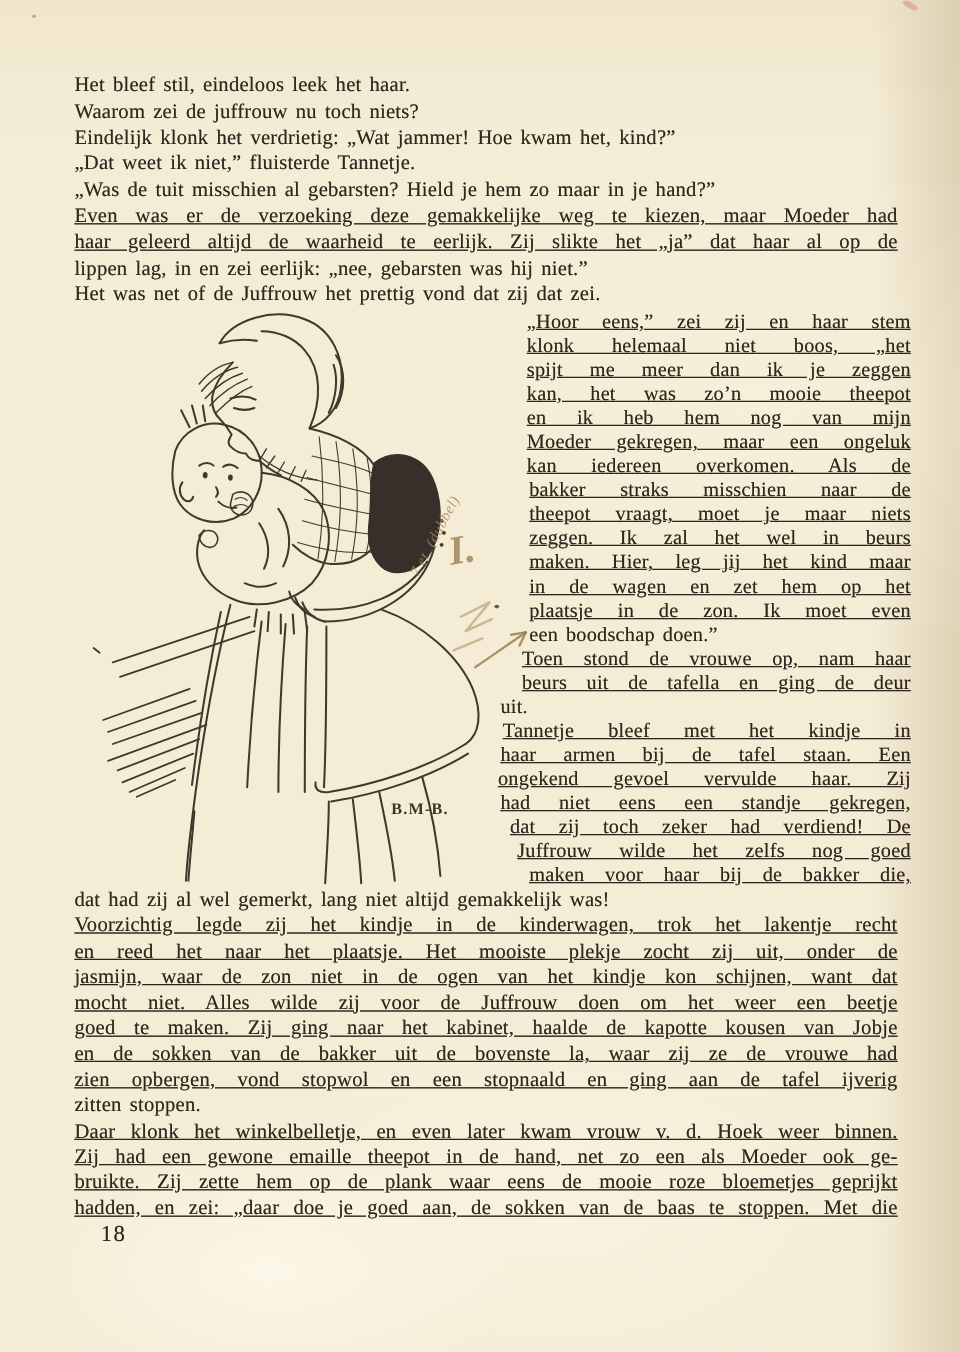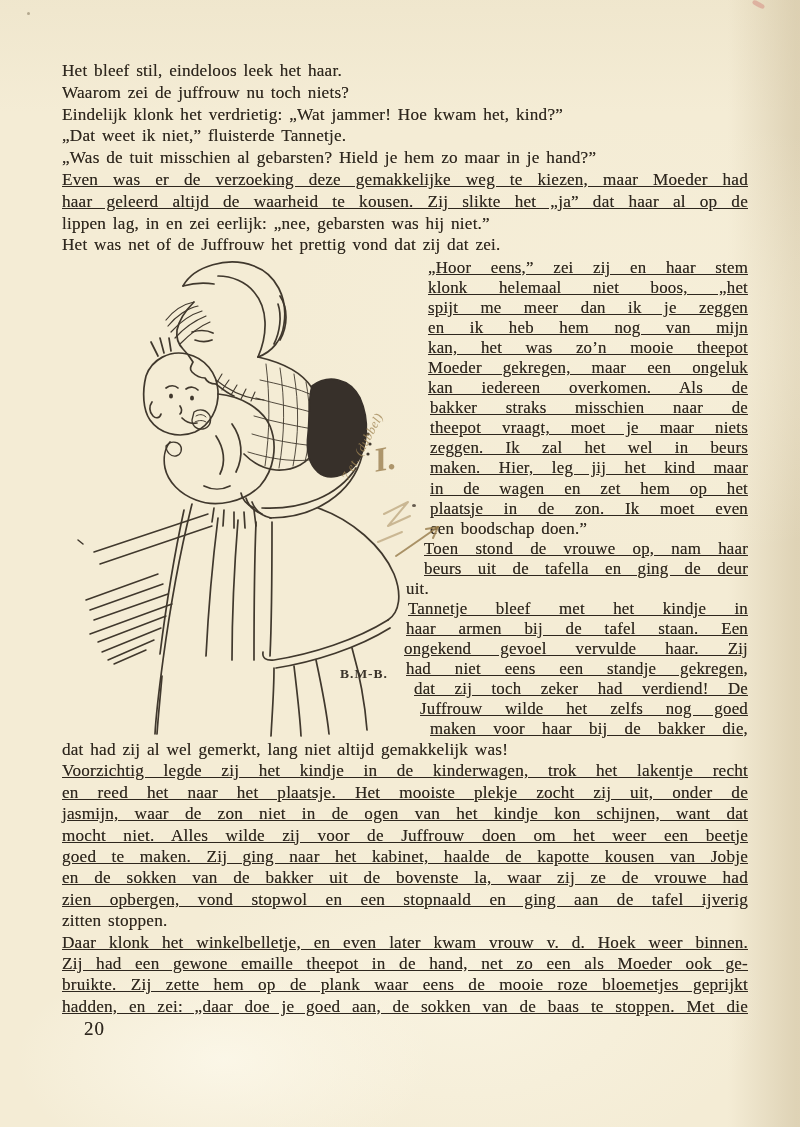--- a/index.html
+++ b/index.html
@@ -14,29 +14,29 @@
       linear-gradient(to right, rgba(214,200,168,0) 91%, rgba(205,190,156,.55) 99.5%),
       linear-gradient(to bottom, rgba(236,226,199,.55), rgba(236,226,199,0) 10%),
       #f4ecd5;
   }
   .tblock{position:absolute;left:62px;width:686px;}
   .line{white-space:normal;text-align:left;word-spacing:2.2px;letter-spacing:.2px;
         text-shadow:0 0 .5px rgba(46,39,30,.55);}
   .line.j{text-align:justify;text-align-last:justify;text-decoration:underline;}
   #top-block{top:60px;font-size:17.2px;}
   #top-block .line{height:21.8px;line-height:21.8px;}
-  #col-block{top:258px;left:404px;width:344px;font-size:16.9px;}
+  #col-block{top:258px;left:415px;width:344px;font-size:16.9px;}
   #col-block .line{height:20.05px;line-height:20.05px;}
   #bottom-block{top:739px;font-size:17.2px;}
   #bottom-block .line{height:21.4px;line-height:21.4px;}
   .pagenum{position:absolute;left:84px;top:1018px;font-size:19px;letter-spacing:1px;
            text-shadow:0 0 .5px rgba(46,39,30,.55);}
   .figure{position:absolute;left:66px;top:256px;width:345px;height:482px;}
   .figure svg{display:block;}
-  .sig{position:absolute;left:340px;top:666px;font-size:13.5px;font-weight:bold;
+  .sig{position:absolute;left:326px;top:666px;font-size:13.5px;font-weight:bold;
        letter-spacing:1px;color:#3a332a;}
   .pencil-note{position:absolute;left:352px;top:468px;transform:rotate(-62deg);
        transform-origin:0 100%;font-size:12.5px;font-style:italic;
        color:rgba(162,134,86,.78);white-space:nowrap;letter-spacing:.5px;}
   .pencil-mark{position:absolute;left:374px;top:440px;font-size:34px;font-weight:600;
        transform:rotate(-10deg);color:rgba(155,128,80,.8);font-style:italic;}
   .pencil-arrow{position:absolute;left:392px;top:518px;}
   .speck{position:absolute;border-radius:50%;}
   .speck.ink1{left:412px;top:504px;width:4px;height:3px;background:#4a4136;opacity:.85;}
   .speck.ink2{left:27px;top:12px;width:3px;height:3px;background:rgba(120,105,80,.5);}
@@ -48,21 +48,21 @@
 
 <div class="page">
 
   <div class="tblock" id="top-block">
       <div class="line">Het bleef stil, eindeloos leek het haar.</div>
       <div class="line">Waarom zei de juffrouw nu toch niets?</div>
       <div class="line">Eindelijk klonk het verdrietig: „Wat jammer! Hoe kwam het, kind?”</div>
       <div class="line">„Dat weet ik niet,” fluisterde Tannetje.</div>
       <div class="line">„Was de tuit misschien al gebarsten? Hield je hem zo maar in je hand?”</div>
       <div class="line j">Even was er de verzoeking deze gemakkelijke weg te kiezen, maar Moeder had</div>
-      <div class="line j">haar geleerd altijd de waarheid te kousen. Zij slikte het „ja” dat haar al op de</div>
+      <div class="line j">haar geleerd altijd de waarheid te eerlijk. Zij slikte het „ja” dat haar al op de</div>
       <div class="line">lippen lag, in en zei eerlijk: „nee, gebarsten was hij niet.”</div>
       <div class="line">Het was net of de Juffrouw het prettig vond dat zij dat zei.</div>
     </div>
 
   <div class="figure">
     <svg width="345" height="482" viewBox="0 0 345 482" fill="none" stroke="#40382d" stroke-width="1.7" stroke-linecap="round" stroke-linejoin="round">
 
       <g stroke-width="1.5">
         <path d="M28,296 L142,258"></path>
         <path d="M34,308 L146,270"></path>
@@ -190,22 +190,22 @@
         <path d="M312,286 L336,276"></path>
       </g>
     </svg>
   </div>
   <div class="sig">B.M-B.</div>
 
   <div class="tblock" id="col-block">
       <div class="line j" style="padding-left: 24px;">„Hoor eens,” zei zij en haar stem</div>
       <div class="line j" style="padding-left: 24px;">klonk helemaal niet boos, „het</div>
       <div class="line j" style="padding-left: 24px;">spijt me meer dan ik je zeggen</div>
+      <div class="line j" style="padding-left: 24px;">kan, het was zo’n mooie theepot</div>
       <div class="line j" style="padding-left: 24px;">en ik heb hem nog van mijn</div>
-      <div class="line j" style="padding-left: 24px;">kan, het was zo’n mooie theepot</div>
       <div class="line j" style="padding-left: 24px;">Moeder gekregen, maar een ongeluk</div>
       <div class="line j" style="padding-left: 24px;">kan iedereen overkomen. Als de</div>
       <div class="line j" style="padding-left: 26px;">bakker straks misschien naar de</div>
       <div class="line j" style="padding-left: 26px;">theepot vraagt, moet je maar niets</div>
       <div class="line j" style="padding-left: 26px;">zeggen. Ik zal het wel in beurs</div>
       <div class="line j" style="padding-left: 26px;">maken. Hier, leg jij het kind maar</div>
       <div class="line j" style="padding-left: 26px;">in de wagen en zet hem op het</div>
       <div class="line j" style="padding-left: 26px;">plaatsje in de zon. Ik moet even</div>
       <div class="line" style="padding-left: 26px;">een boodschap doen.”</div>
       <div class="line j" style="padding-left: 20px;">Toen stond de vrouwe op, nam haar</div>
@@ -229,21 +229,21 @@
       <div class="line j">goed te maken. Zij ging naar het kabinet, haalde de kapotte kousen van Jobje</div>
       <div class="line j">en de sokken van de bakker uit de bovenste la, waar zij ze de vrouwe had</div>
       <div class="line j">zien opbergen, vond stopwol en een stopnaald en ging aan de tafel ijverig</div>
       <div class="line">zitten stoppen.</div>
       <div class="line j">Daar klonk het winkelbelletje, en even later kwam vrouw v. d. Hoek weer binnen.</div>
       <div class="line j">Zij had een gewone emaille theepot in de hand, net zo een als Moeder ook ge-</div>
       <div class="line j">bruikte. Zij zette hem op de plank waar eens de mooie roze bloemetjes geprijkt</div>
       <div class="line j">hadden, en zei: „daar doe je goed aan, de sokken van de baas te stoppen. Met die</div>
     </div>
 
-  <div class="pagenum">20</div>
+  <div class="pagenum">18</div>
 
   <div class="pencil-note">7 et. (dubbel)</div>
   <div class="pencil-mark">I.</div>
   <svg class="pencil-arrow" width="56" height="42" viewBox="0 0 56 42" fill="none" stroke="rgba(150,122,74,0.8)" stroke-width="2" stroke-linecap="round">
     <path d="M4,38 C16,30 30,20 46,9"></path>
     <path d="M46,9 L34,11"></path>
     <path d="M46,9 L41,20"></path>
   </svg>
 
   <div class="speck ink1"></div>

